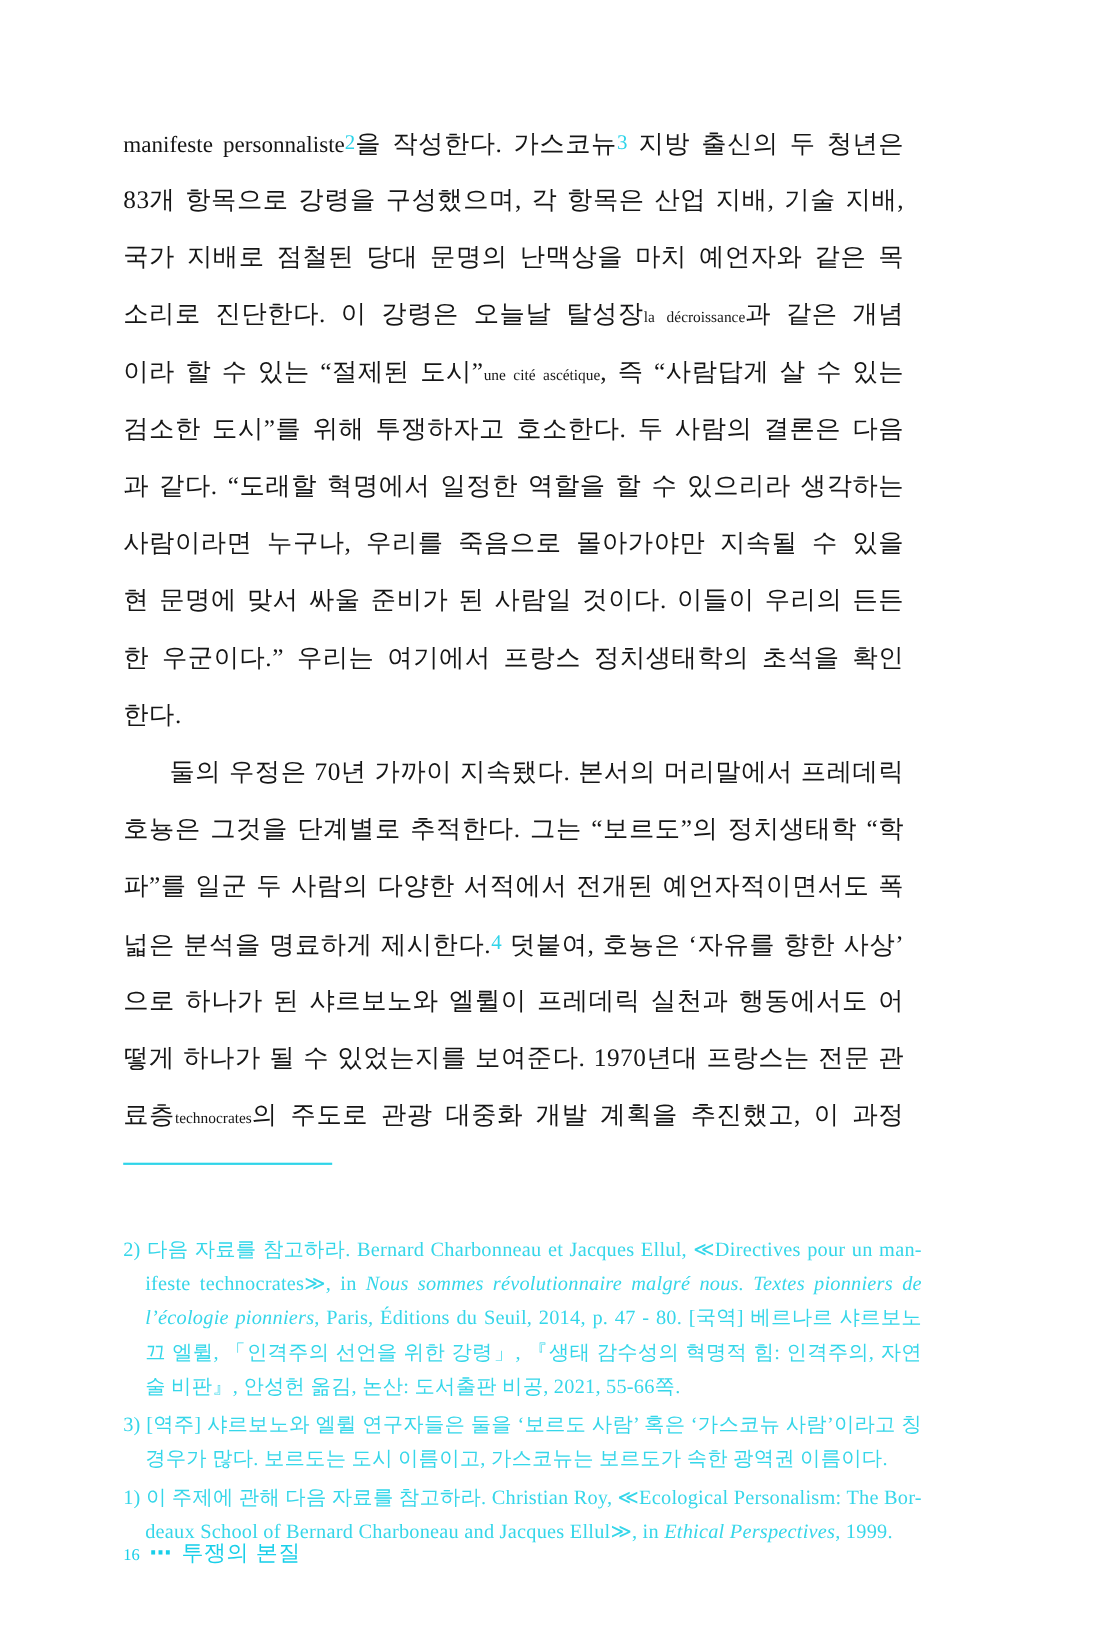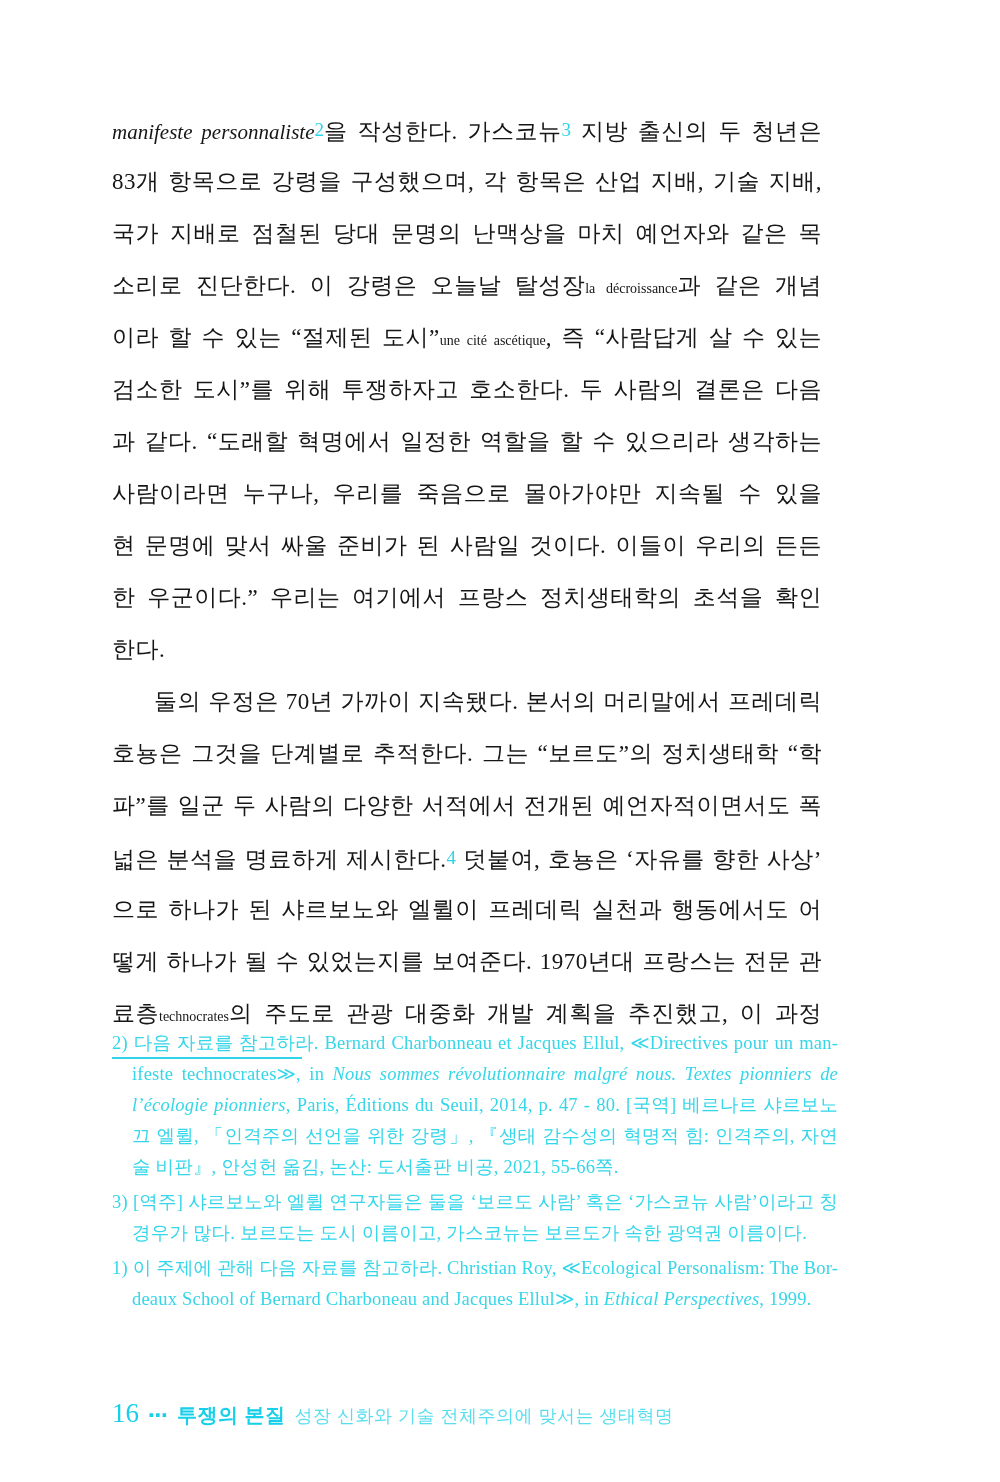--- a/index.html
+++ b/index.html
@@ -16,54 +16,54 @@
   .main {
     position:absolute; left:112px; top:104px; width:710px;
     color:#161616; font-size:23px; letter-spacing:0.5px;
   }
   .ml {
     height:52px; line-height:52px; overflow:hidden;
     text-align:justify; text-align-last:justify;
   }
   .ml.nj { text-align:left; text-align-last:left; }
   .ml.ind { padding-left:42px; }
-  .itl { font-style:italic; font-size:21px; letter-spacing:0;margin-top:22px; }
+  .itl { font-size:21px; letter-spacing:0;margin-top:22px; }
   .lat { font-size:14px; letter-spacing:0; }
   .ref { color:#2ed4e9; font-size:19px; vertical-align:3px; letter-spacing:0; }
 
   
   .fnsep {
     position:absolute; left:112px; top:1057px;
     width:190px; height:2px; background:#2ed4e9;
   }
 
   
   .footnotes {
-    position:absolute; left:112px; top:1028px; width:726px;
+    position:absolute; left:112px; top:1122px; width:726px;
     color:#35d6e9; font-size:18.5px; letter-spacing:0.2px;
   }
   .fn { margin-bottom:4px; }
   .fl {
     height:31px; line-height:31px; overflow:hidden;
     text-align:justify; text-align-last:justify;
   }
   .fl.nj { text-align:left; text-align-last:left; }
   .fl.fi { padding-left:20px; }
   .fitl { font-style:italic; }
 
   
   .footer {
     position:absolute; left:112px; top:1398px;
     display:flex; align-items:baseline; gap:9px;
     font-family:"Liberation Sans","DejaVu Sans",sans-serif;
     white-space:nowrap;
   }
-  .fpage { font-family:"Liberation Serif","DejaVu Serif",serif; font-size:27px; color:#18cfe9; }
+  .fpage { font-family:"Liberation Serif","DejaVu Serif",serif; font-size:15px; color:#18cfe9; }
   .fdots { color:#18cfe9; font-size:20px; font-weight:bold; }
-  .ftitle { font-size:20px; font-weight:bold; color:#18cfe9; letter-spacing:0.5px; }
+  .ftitle { font-size:20px; font-weight:normal; color:#18cfe9; letter-spacing:0.5px; }
   .fsub { font-size:18px; color:#58deef; letter-spacing:0.5px; }
 </style>
 </head>
 <body>
 
 <div class="page">
 
   <div class="main">
     <div class="ml">
       <span class="itl">manifeste personnaliste</span><span class="ref">2</span><span>을 작성한다. 가스코뉴</span><span class="ref">3</span><span> 지방 출신의 두 청년은 총</span>
@@ -118,16 +118,15 @@
       <div class="fl fi nj">
         <span>deaux School of Bernard Charboneau and Jacques Ellul≫, in </span><span class="fitl">Ethical Perspectives</span><span>, 1999.</span>
       </div>
     </div>
   </div>
 
   <div class="footer">
     <span class="fpage">16</span>
     <span class="fdots">⋯</span>
     <span class="ftitle">투쟁의 본질</span>
-    <span class="fsub">성장 신화와 기술 전체주의에 맞서는 생태혁명</span>
   </div>
 
 </div>
 
 </body></html>

